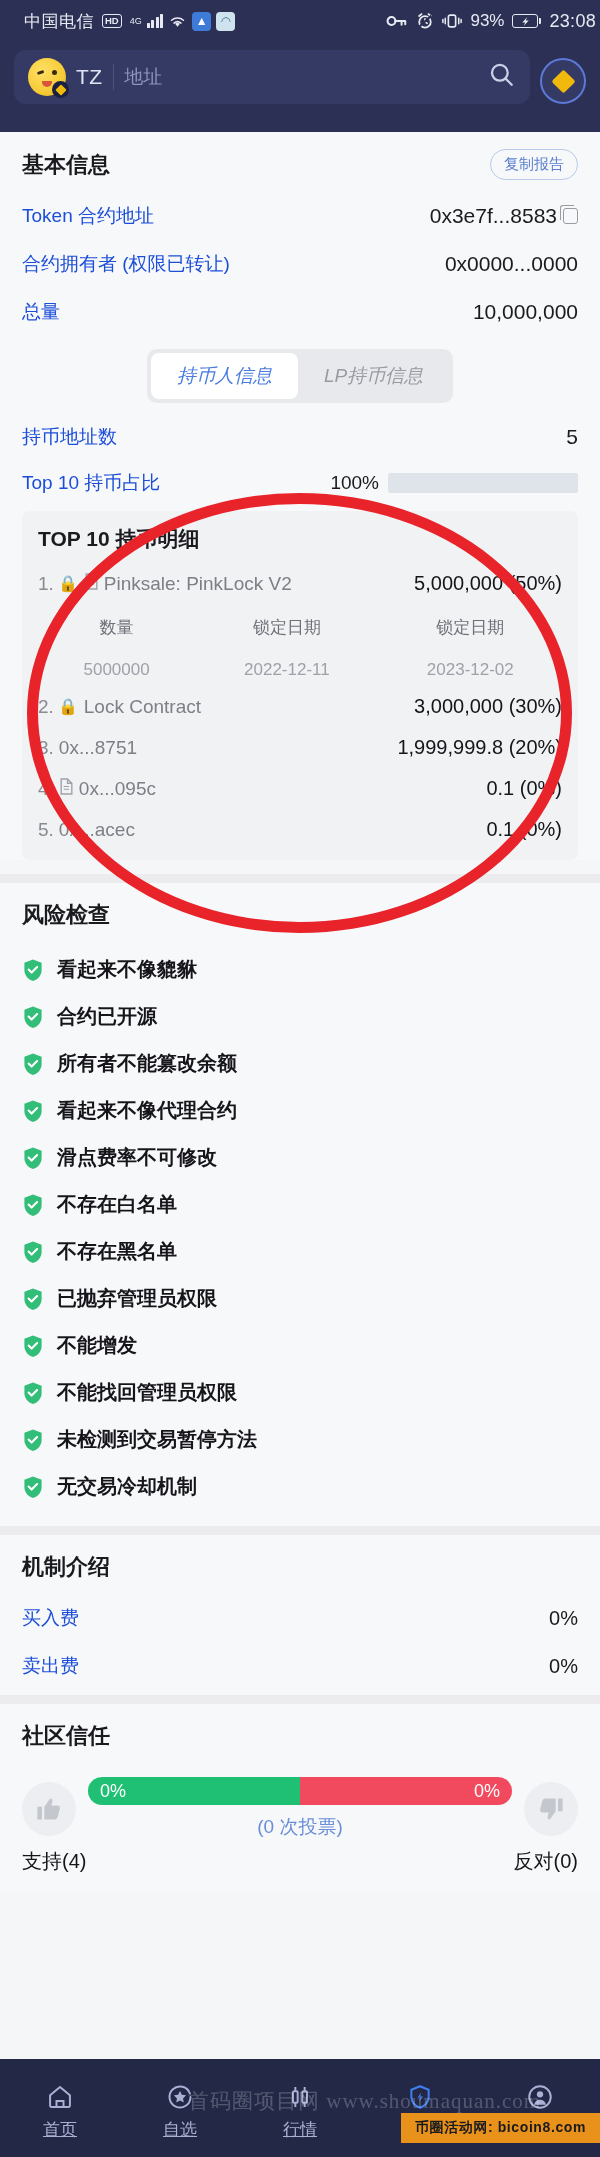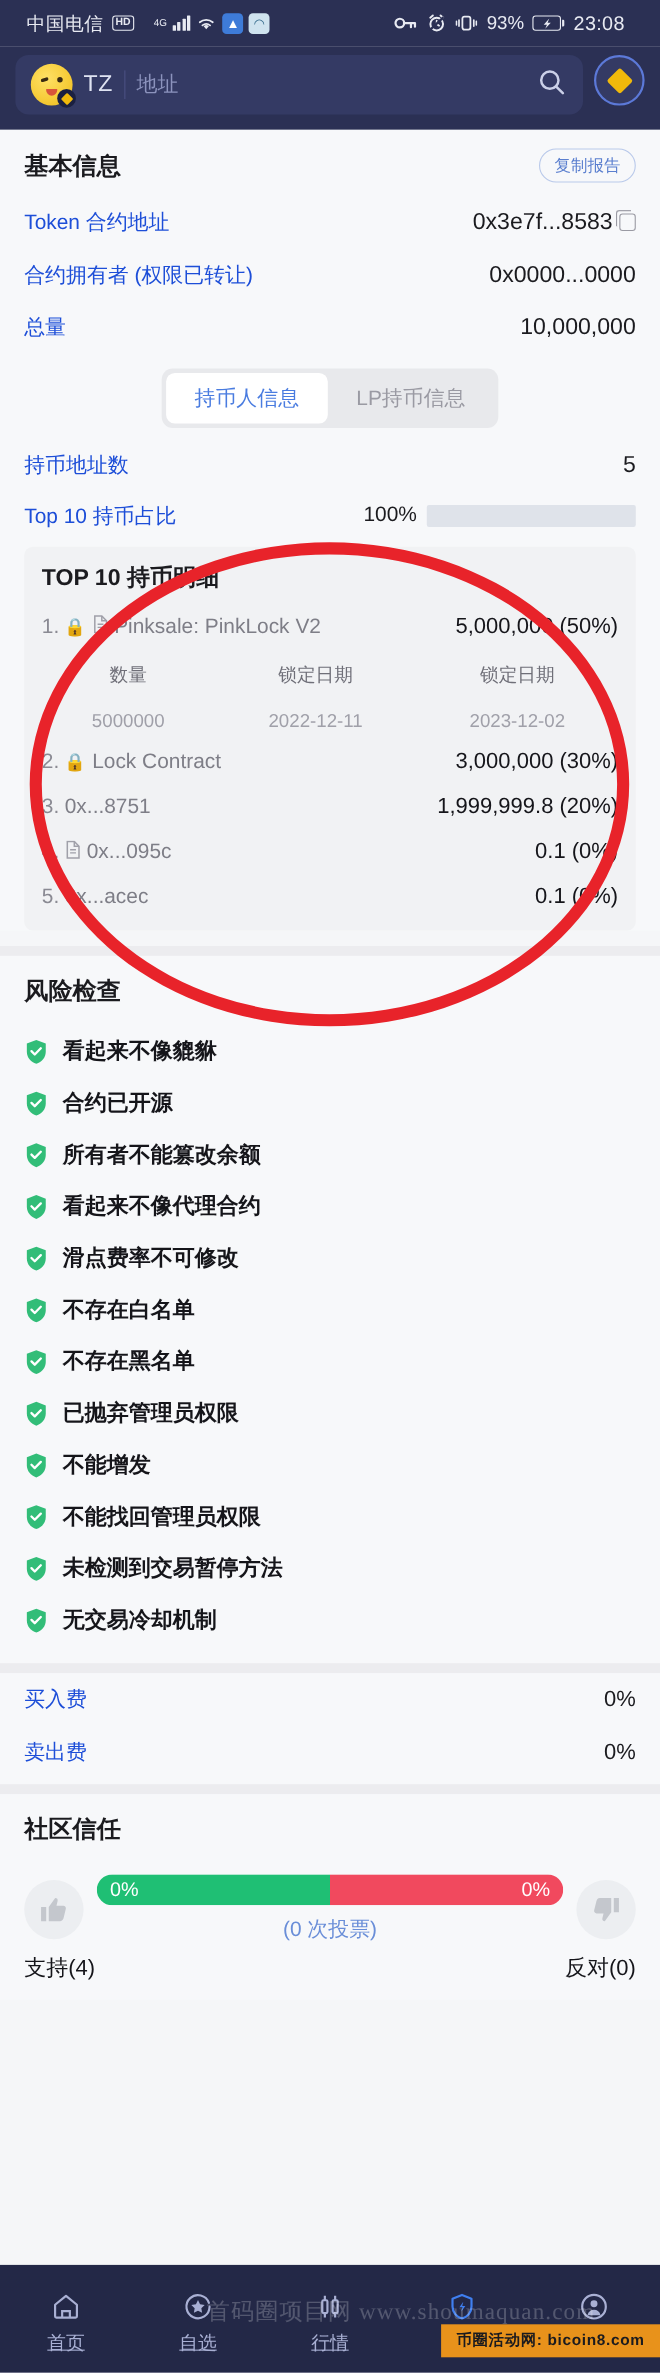--- a/index.html
+++ b/index.html
@@ -17,36 +17,36 @@
     background: #f5f6f8;
     overflow: hidden;
   }
 
   
   .statusbar {
     height: 42px;
     background: #2b3054;
     display: flex;
     align-items: center;
-    padding: 0 32px 0 24px;
+    padding: 0 4px 0 24px;
     color: #e8eaf2;
     font-size: 17px;
     gap: 5px;
   }
   .sb-carrier { font-size: 17px; letter-spacing: .5px; }
   .sb-hd {
     border: 1.6px solid #e8eaf2;
     border-radius: 3px;
     font-size: 9.5px;
     padding: 0 2px;
     line-height: 12px;
     font-weight: bold;
     margin-left: 3px;
   }
-  .sb-4g { font-size: 9px; line-height: 9px; margin-left: 13px; }
+  .sb-4g { font-size: 9px; line-height: 9px; margin-left: 3px; }
   .sb-bars { display: flex; align-items: flex-end; gap: 1.5px; height: 14px; }
   .sb-bars i { width: 3px; background: #e8eaf2; border-radius: .5px; display: block; }
   .sb-bars i:nth-child(1) { height: 5px; }
   .sb-bars i:nth-child(2) { height: 8px; }
   .sb-bars i:nth-child(3) { height: 11px; }
   .sb-bars i:nth-child(4) { height: 14px; }
   .sb-icon { display: inline-flex; align-items: center; }
   .sb-app {
     width: 19px; height: 19px; border-radius: 4px;
     display: inline-flex; align-items: center; justify-content: center;
@@ -62,23 +62,23 @@
     width: 26px; height: 14px; border: 1.6px solid #e8eaf2; border-radius: 3px;
     display: flex; align-items: center; justify-content: center;
   }
   .sb-batt-cap { width: 2px; height: 6px; background: #e8eaf2; border-radius: 0 1px 1px 0; margin-left: 1px; }
   .sb-time { font-size: 18px; letter-spacing: .3px; }
   .sb-pct { font-size: 17px; }
 
   
   .header {
     background: #2b3054;
-    padding: 8px 14px 14px 14px;
+    padding: 8px 14px 28px 14px;
     display: flex;
-    align-items: flex-start;
+    align-items: flex-end;
     gap: 10px;
   }
   .searchbar {
     flex: 1;
     height: 54px;
     background: #343a64;
     border-radius: 12px;
     display: flex;
     align-items: center;
     padding: 0 14px;
@@ -153,21 +153,21 @@
     border-right: none; border-bottom: none; border-radius: 3px 0 0 0;
   }
 
   
   .tabs-wrap { display: flex; justify-content: center; padding: 13px 0 10px 0; }
   .tabs {
     background: #e8e9ec; border-radius: 10px; padding: 4px;
     display: flex; gap: 0;
   }
   .tab {
-    padding: 10px 26px; border-radius: 8px; font-size: 19px; color: #9a9aa3;
+    padding: 10px 26px; border-radius: 8px; font-size: 19px; color: #9a9aa3; font-style: italic;
   }
   .tab.active { background: #ffffff; color: #4a7ce0; }
 
   
   .holders-box {
     background: #f1f2f4; border-radius: 8px; margin: 6px 0 14px 0;
     padding: 14px 16px 10px 16px;
   }
   .holders-title { font-size: 21px; font-weight: bold; color: #1b1b1f; padding-bottom: 10px; }
   .holder-row {
@@ -548,20 +548,23 @@
               <path d="M6.6 11.6l3 3 5.5-5.6" stroke="#ffffff" stroke-width="2.1" fill="none" stroke-linecap="round" stroke-linejoin="round"></path>
             </svg></span>
           <span class="risk-text">无交易冷却机制</span>
         </div>
       </div>
   </div>
 
   <div class="sect-gap"></div>
 
   <div class="sect">
+    <div class="sect-title-row">
+      <span class="sect-title">机制介绍</span>
+    </div>
     <div class="kv">
       <span class="kv-k">买入费</span>
       <span class="kv-v">0%</span>
     </div>
     <div class="kv" style="padding-bottom:16px;">
       <span class="kv-k">卖出费</span>
       <span class="kv-v">0%</span>
     </div>
   </div>
 

